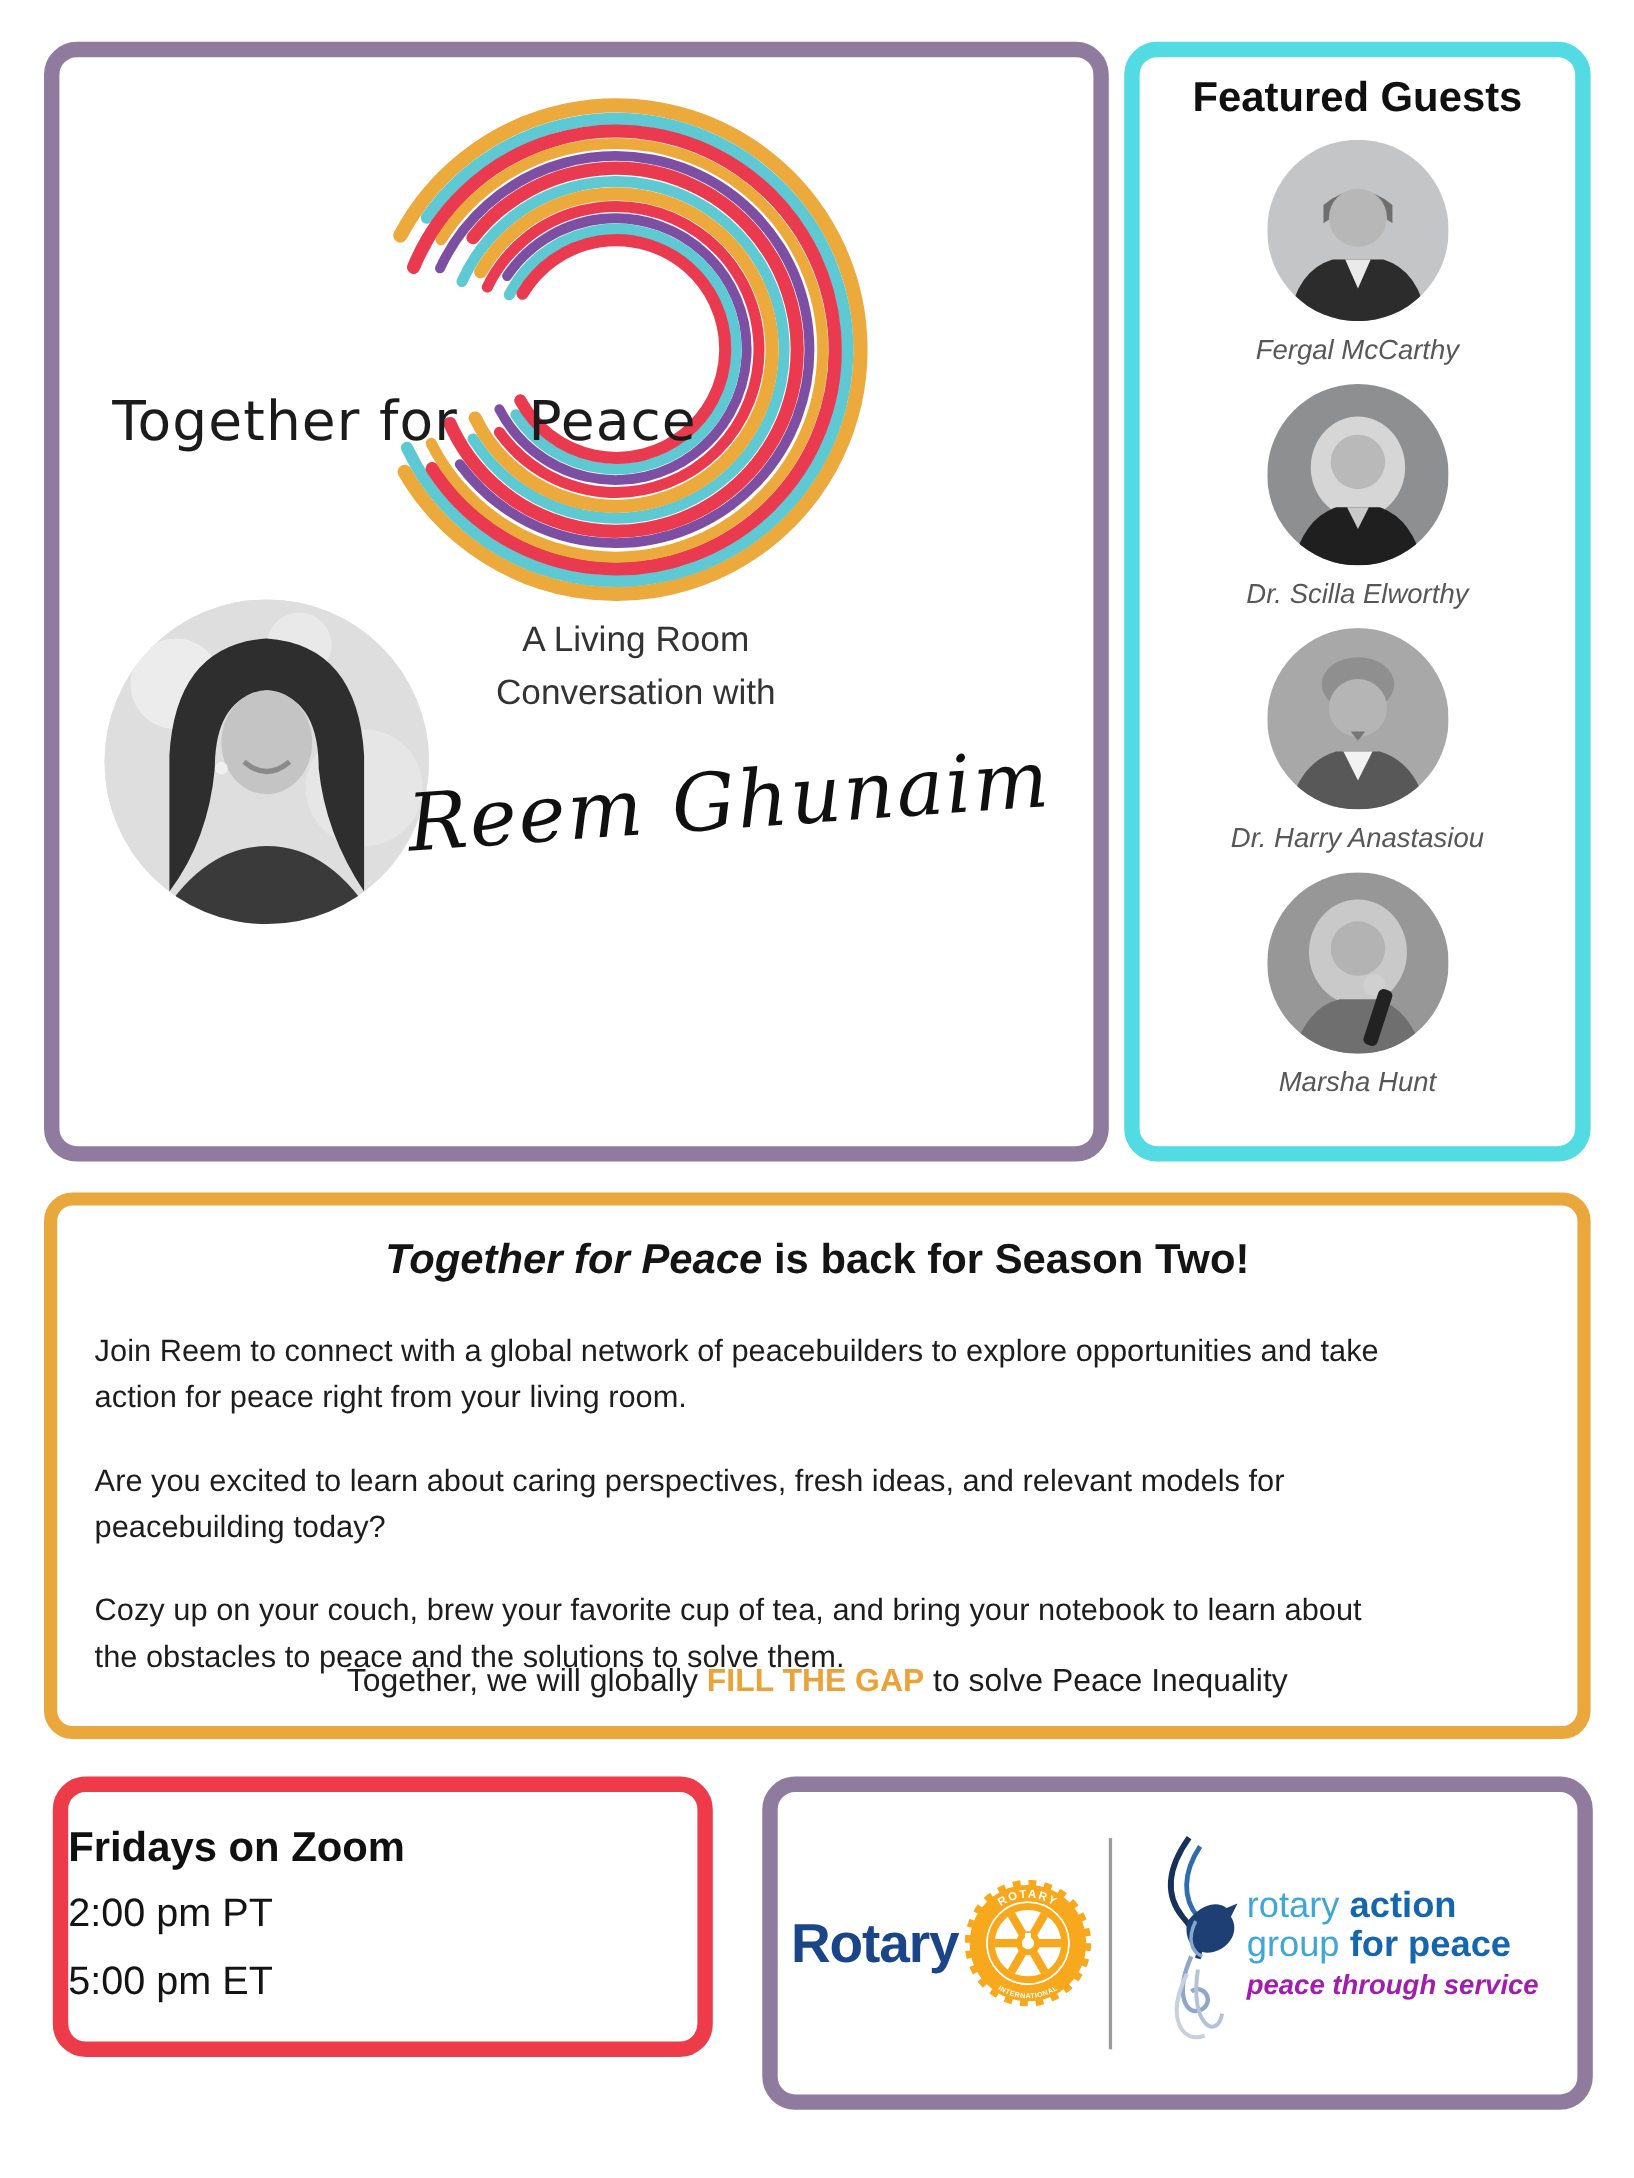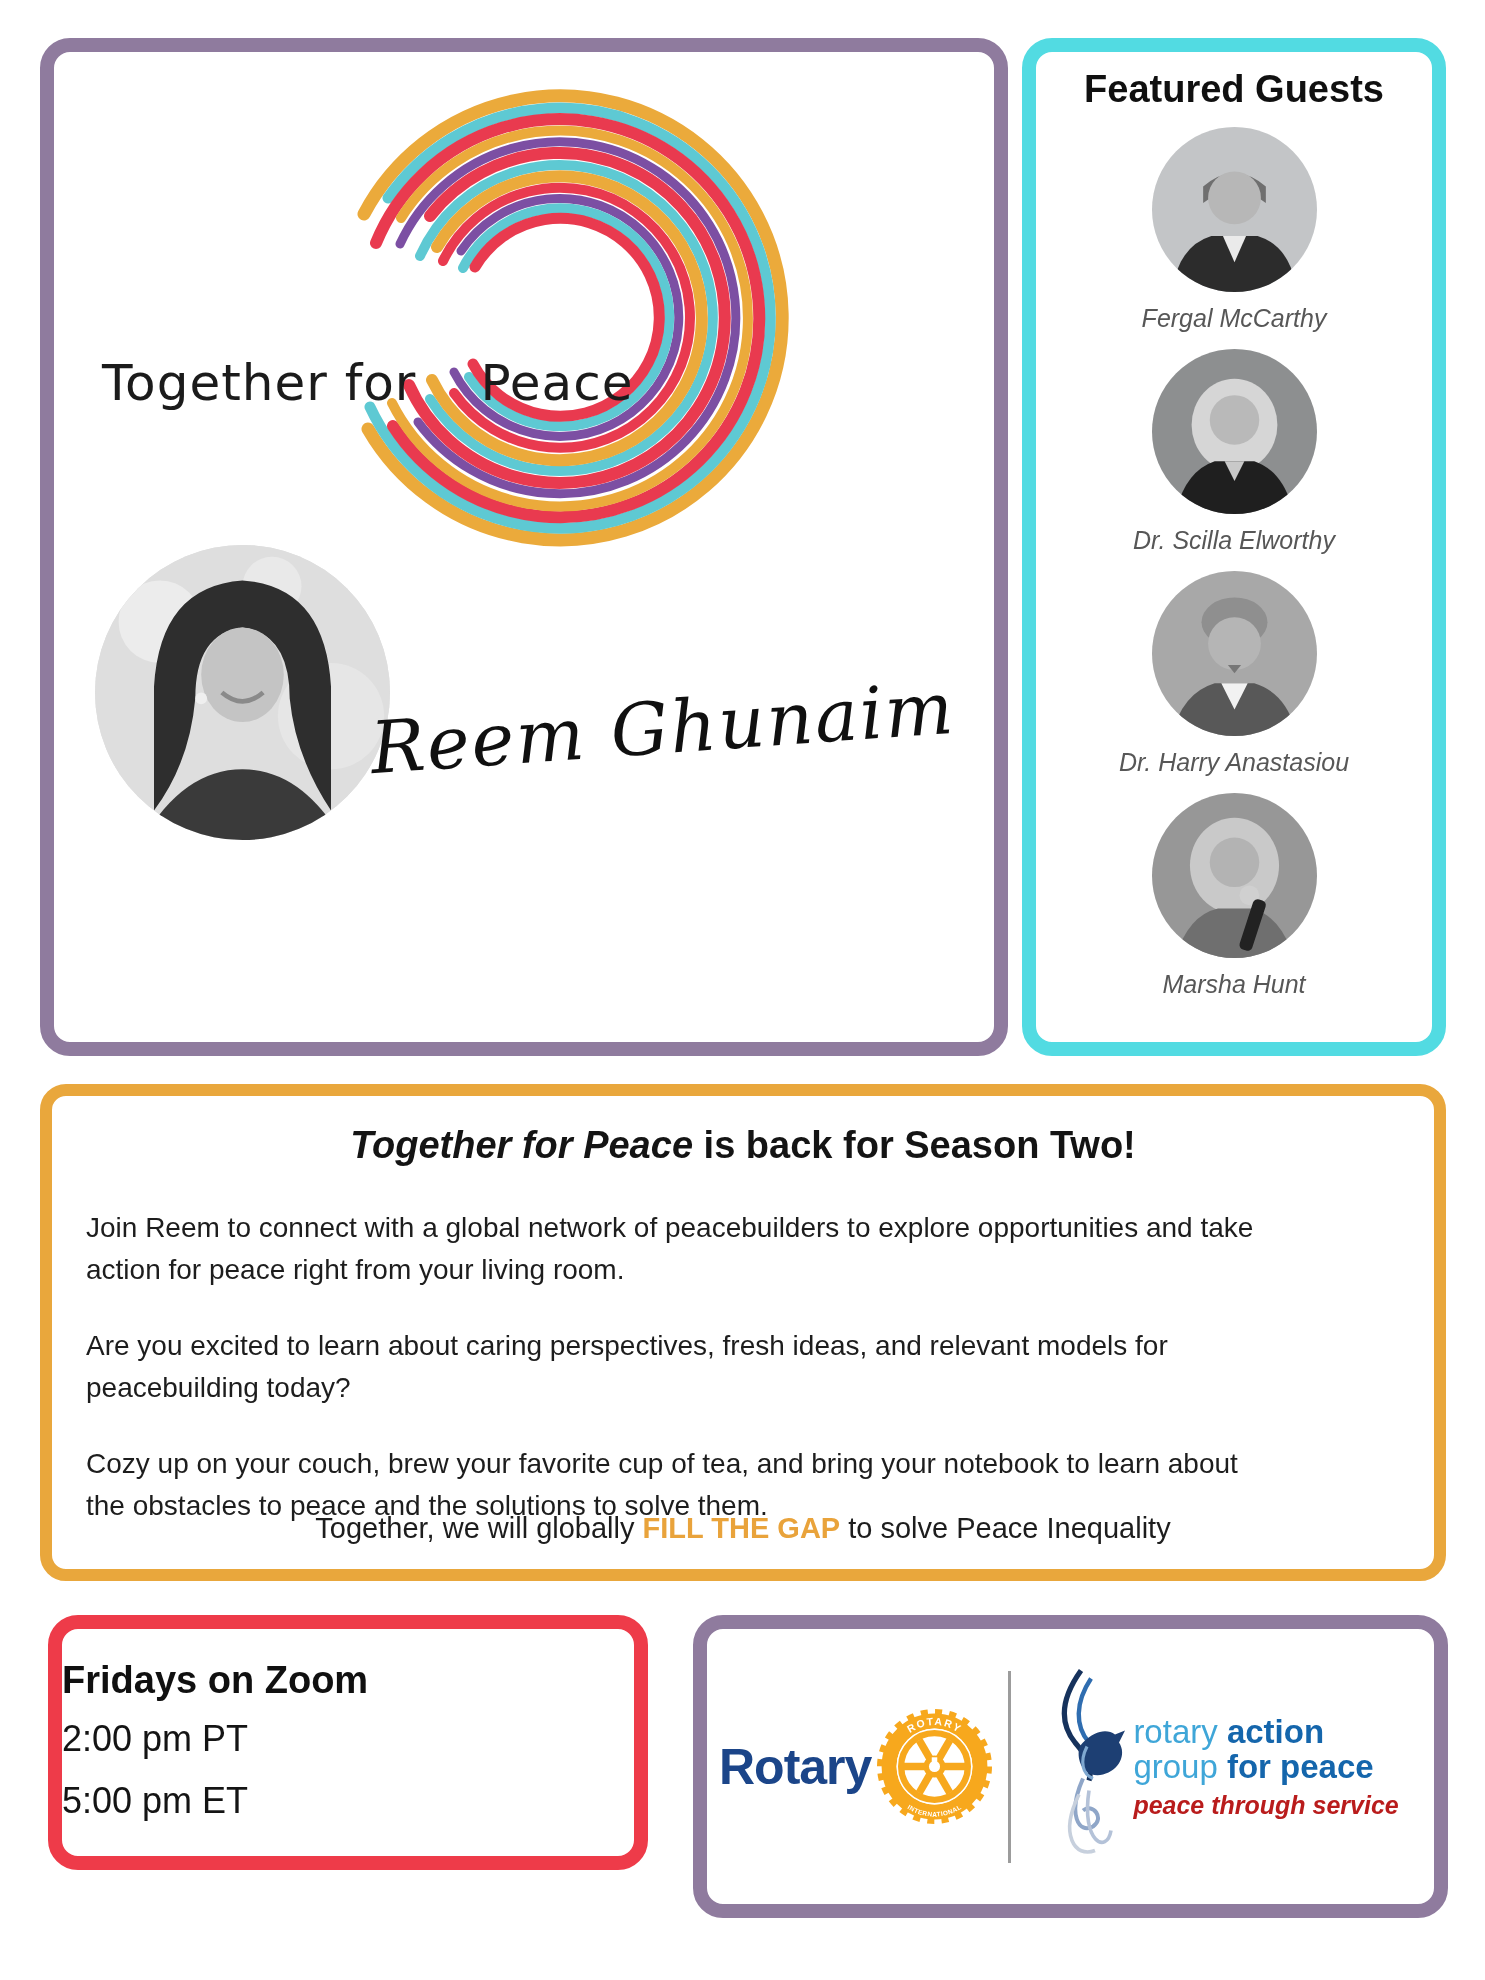--- a/index.html
+++ b/index.html
@@ -66,21 +66,21 @@
   .partners-row { display:flex; align-items:center; height:100%; padding:0 12px; }
   .wordmark { font-size:50px; font-weight:bold; color:#1b4589; letter-spacing:-1px; }
   .gear { width:115px; height:115px; margin-left:6px; flex:none; }
   .vdivider { width:3px; height:192px; background:#9c9c9c; margin:0 16px; flex:none; }
   .dove { width:100px; height:205px; margin-right:6px; flex:none; }
   .rag-text { line-height:1.05; white-space:nowrap; }
   .rag-text .l1, .rag-text .l2 { font-size:33px; }
   .rag-light { color:#3fa6d8; }
   .rag-bold  { color:#1566ac; font-weight:bold; }
   .tagline { margin-top:7px; font-size:25px; font-style:italic;
-             font-weight:bold; color:#b91c1c; }
+             font-weight:bold; color:#a21caf; }
 </style>
 </head>
 <body>
 
 <div>
 
   <section class="panel" id="hero-box">
 
     <svg class="swirl" viewBox="0 0 460 460" fill="none" stroke-linecap="round">
       <path d="M34 126  A222 222 0 1 1 38 341" stroke="#ebaa3b" stroke-width="13"></path>
@@ -109,20 +109,24 @@
         <circle cx="80" cy="58" r="18" fill="#e6e6e6"></circle>
         <circle cx="60" cy="14" r="10" fill="#e9e9e9"></circle>
         <path d="M50 12 Q78 14 80 48 L80 90 Q68 72 66 52 Q66 30 50 28 Q34 30 34 52 Q32 74 20 90 L20 48 Q22 14 50 12 Z" fill="#2e2e2e"></path>
         <ellipse cx="50" cy="44" rx="14" ry="16" fill="#c4c4c4"></ellipse>
         <path d="M43 50 Q50 56 57 50" stroke="#8a8a8a" stroke-width="1.6" fill="none"></path>
         <circle cx="36" cy="52" r="2" fill="#efefef"></circle>
         <path d="M16 100 Q30 76 50 76 Q70 76 84 100 Z" fill="#3a3a3a"></path>
       </svg>
     </div>
 
+    <div class="convo">
+      <div>A Living Room</div>
+      <div>Conversation with</div>
+    </div>
 
     <div class="signature">Reem Ghunaim</div>
   </section>
 
   <section class="panel" id="guests-box">
     <h2>Featured Guests</h2>
 
     <div class="guest">
       <div class="avatar">
         <svg viewBox="0 0 100 100">

